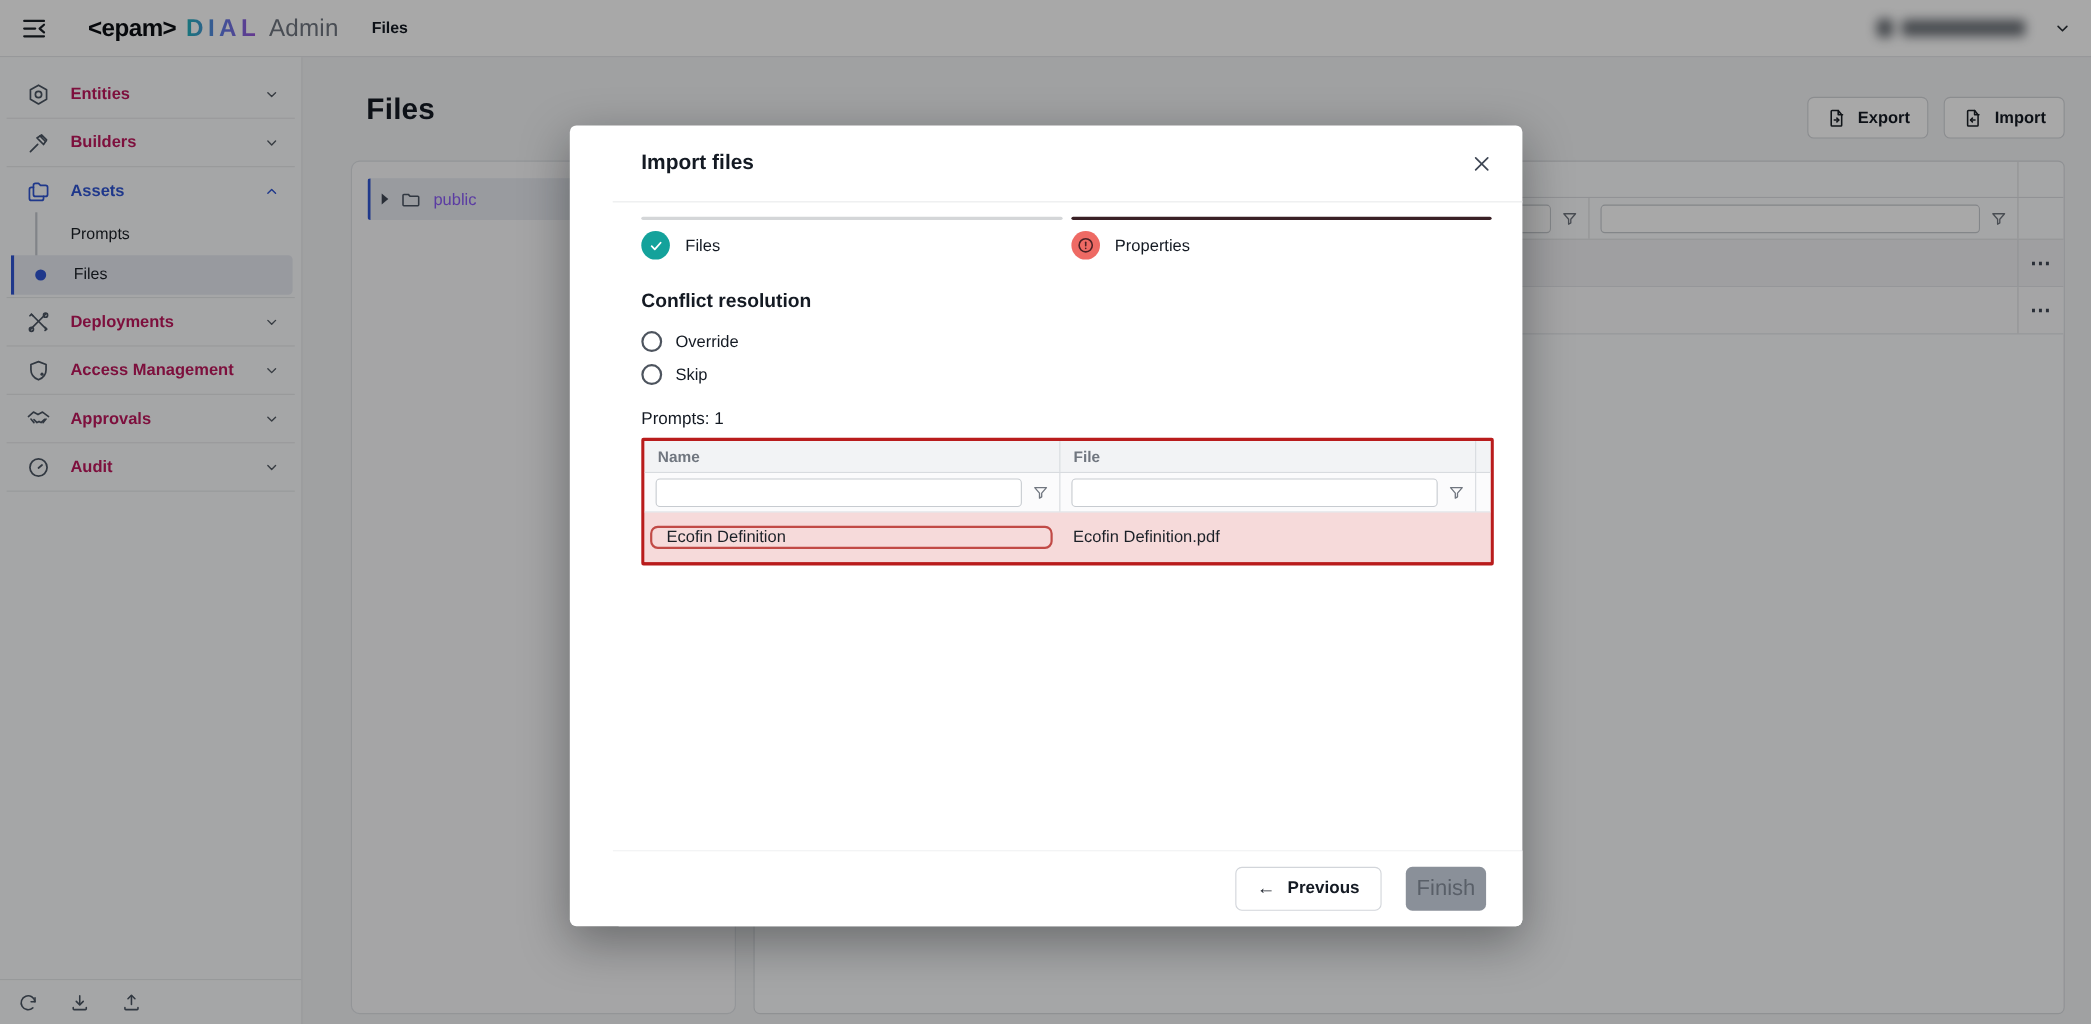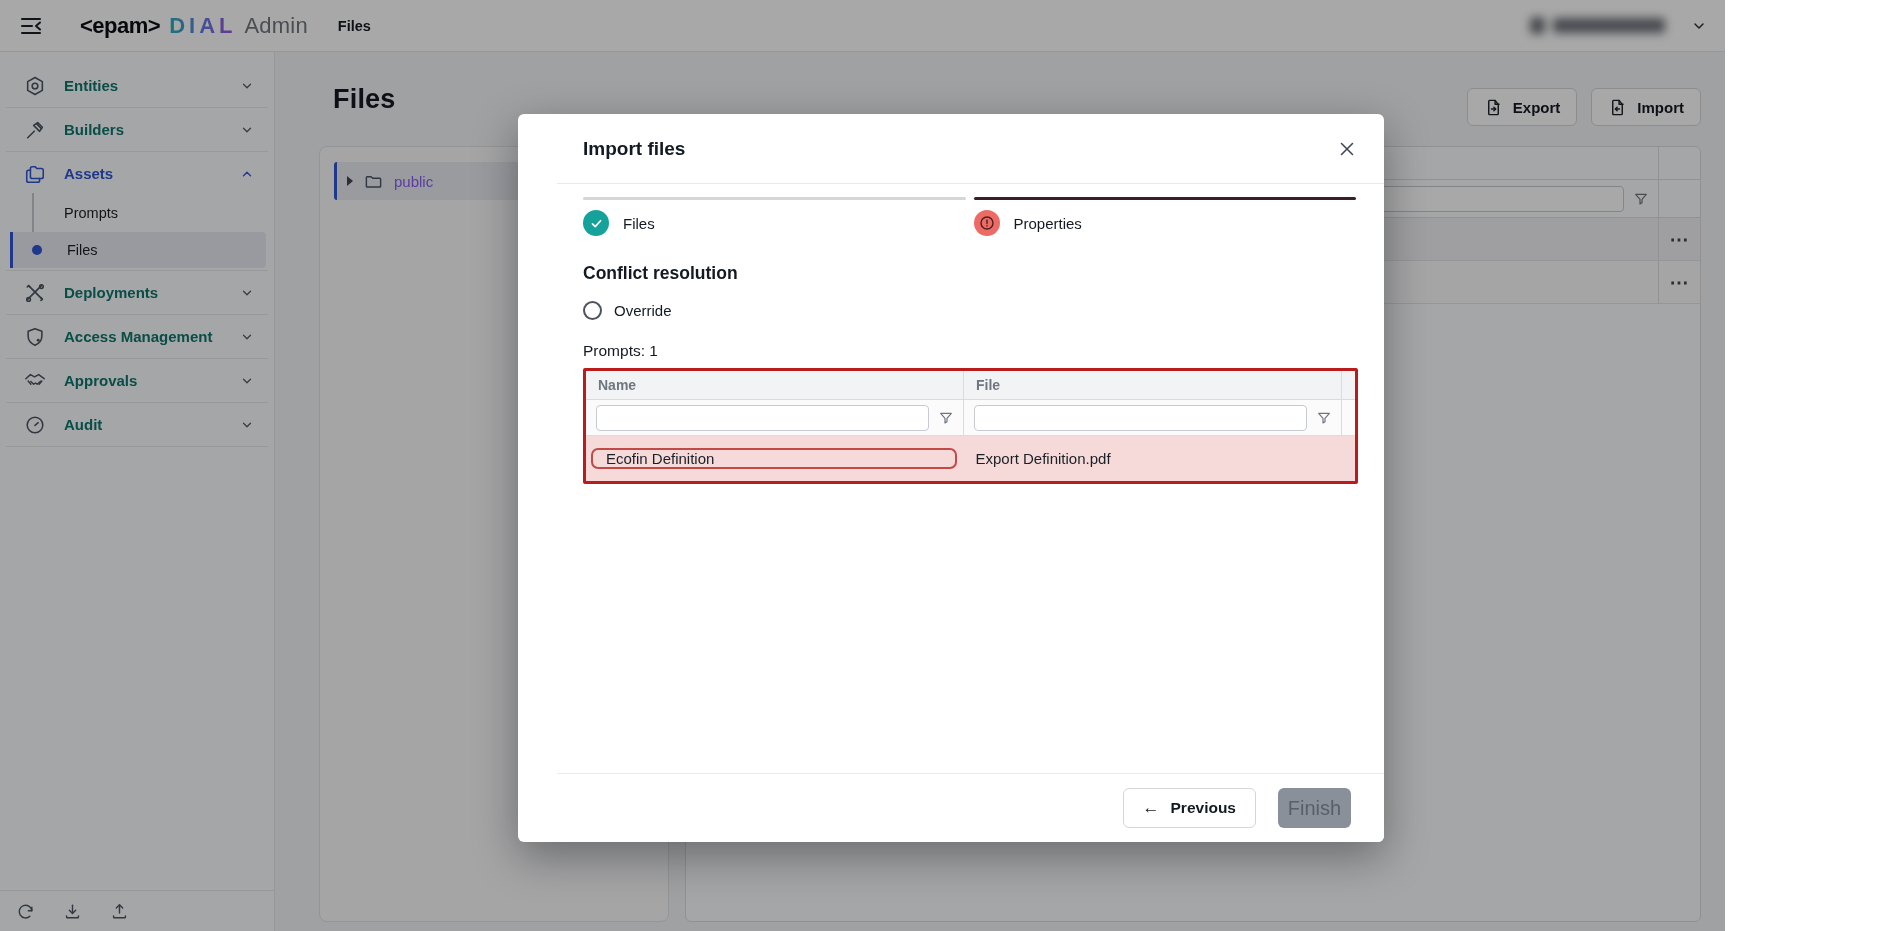--- a/index.html
+++ b/index.html
@@ -1,18 +1,18 @@
 <!DOCTYPE html>
 <html><head>
 <meta charset="utf-8">
 <style>
   * { margin:0; padding:0; box-sizing:border-box; }
   html,body { width:1901px; height:931px; }
   body { font-family:"Liberation Sans", sans-serif; color:#141a23; }
-  .screen { position:relative; width:1725px; height:931px; overflow:hidden; background:#f3f4f6; }
+  .screen { position:relative; width:1901px; height:931px; overflow:hidden; background:#f3f4f6; }
 
   
   .topbar { position:absolute; top:0; left:0; right:0; height:52px; background:#ffffff;
             border-bottom:1px solid #e3e5e8; display:flex; align-items:center; z-index:1; }
   .burger { margin-left:18px; width:26px; height:26px; display:flex; align-items:center; justify-content:center;
             color:#1b2027; cursor:pointer; }
   .logo { display:flex; align-items:baseline; margin-left:36px; }
   .logo-epam { font-size:22px; font-weight:800; letter-spacing:-0.5px; color:#0b0e13; }
   .logo-dial { font-size:22px; font-weight:700; letter-spacing:4px; margin-left:9px; color:#7a5fe0;
                background:linear-gradient(90deg,#23b3bb 0%, #5f7fe8 45%, #a14fd8 100%); }
@@ -26,21 +26,21 @@
   .user-avatar { width:15px; height:17px; background:#4a5058; border-radius:4px; }
   .user-name { width:112px; height:15px; background:#4a5058; border-radius:3px; }
   .user-caret { color:#2a2f36; display:flex; }
 
   
   .sidebar { position:absolute; top:52px; left:0; bottom:0; width:275px; background:#fbfcfd;
              border-right:1px solid #e3e5e8; z-index:1; }
   .nav { padding-top:12px; }
   .nav-item { height:43px; display:flex; align-items:center; padding:0 20px 0 24px; cursor:pointer; }
   .nav-ic { width:22px; height:22px; color:#4b5563; flex:none; display:flex; }
-  .nav-label { margin-left:18px; font-size:15px; font-weight:600; color:#0f766e; flex:1; }
+  .nav-label { margin-left:18px; font-size:15px; font-weight:600; color:#be185d; flex:1; }
   .nav-chev { width:14px; height:14px; color:#555d67; display:flex; }
   .nav-item.active .nav-ic, .nav-item.active .nav-label, .nav-item.active .nav-chev { color:#2f55d4; }
   .sdiv { height:1px; background:#e6e8ea; margin:0 6px; }
   .subrow { height:35px; display:flex; align-items:center; padding-left:64px; font-size:14.5px;
             color:#1b2027; position:relative; cursor:pointer; }
   .subrow .treeline { position:absolute; left:32px; top:-2px; bottom:-10px; width:2px; background:#c4c8cf; }
   .subrow.selected { height:36px; margin:2px 8px 2px 10px; padding-left:54px; background:#e7eaf2;
                      border-left:3px solid #2f55d4; border-radius:0 4px 4px 0; }
   .subrow.selected .dot { position:absolute; left:19px; top:13px; width:10px; height:10px;
                           border-radius:50%; background:#2f55d4; }
@@ -447,20 +447,24 @@
     </div>
 
     <div class="m-body">
       <h3 class="conflict-h">Conflict resolution</h3>
 
       <div class="radios">
         <div class="radio-row">
           <span class="rdo"></span>
           <span>Override</span>
         </div>
+        <div class="radio-row">
+          <span class="rdo"></span>
+          <span>Skip</span>
+        </div>
       </div>
 
       <div class="prompts-label">Prompts: 1</div>
 
       <div class="m-table">
         <div class="mt-head">
           <div class="mt-col">Name</div>
           <div class="mt-col">File</div>
           <div class="mt-gutter"></div>
         </div>
@@ -480,21 +484,21 @@
                   <path d="M4 5h16l-6.5 7.5v5l-3 1.8v-6.8z"></path>
                 </svg>
             </span>
           </div>
           <div class="mt-gutter"></div>
         </div>
         <div class="mt-row">
           <div class="mt-cell-name">
             <div class="edit-box">Ecofin Definition</div>
           </div>
-          <div class="mt-cell-file">Export Definition.pdf</div>
+          <div class="mt-cell-file">Ecofin Definition.pdf</div>
           <div class="mt-gutter-r"></div>
         </div>
       </div>
     </div>
 
     <div class="m-foot">
       <button class="btn-prev">
         <span class="arr">←</span>
         <span>Previous</span>
       </button>

